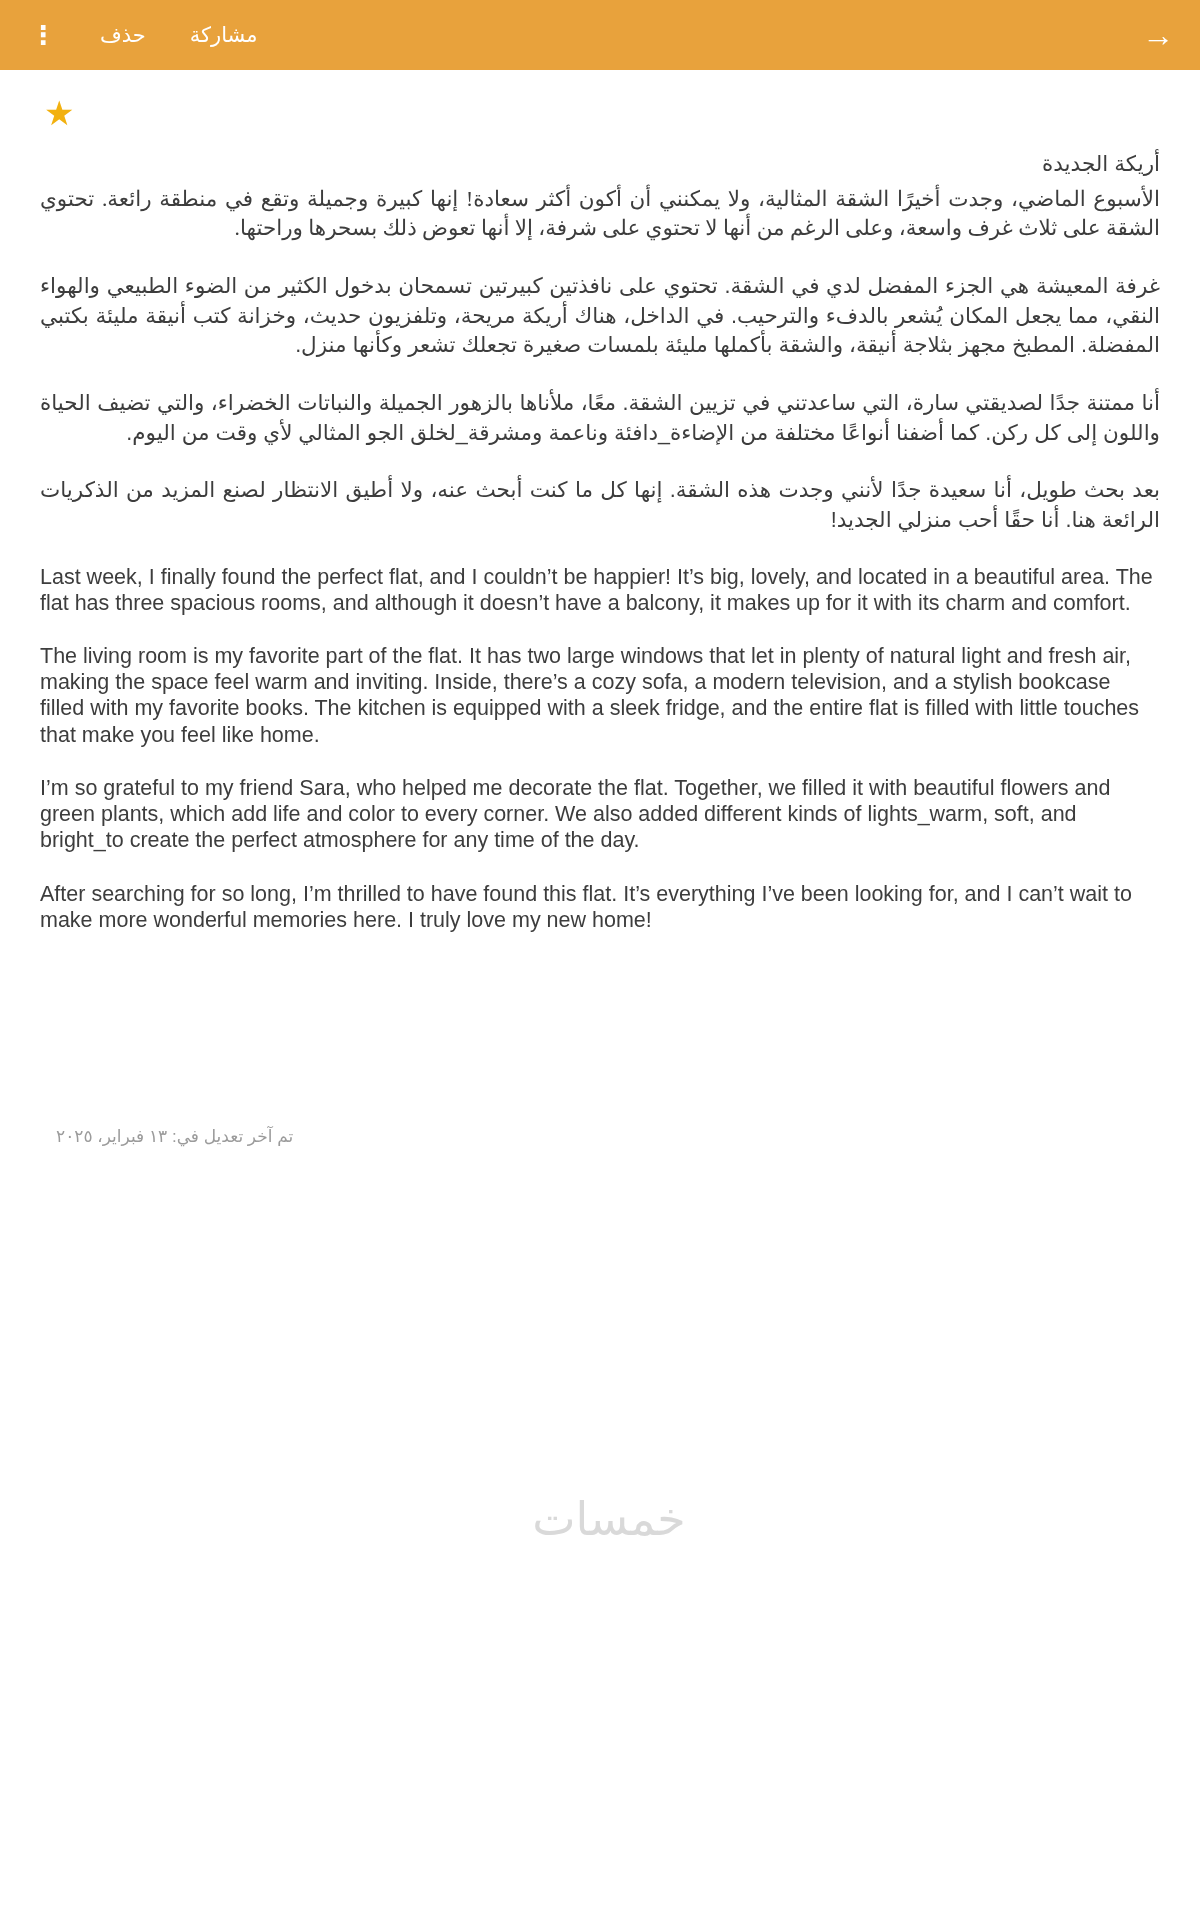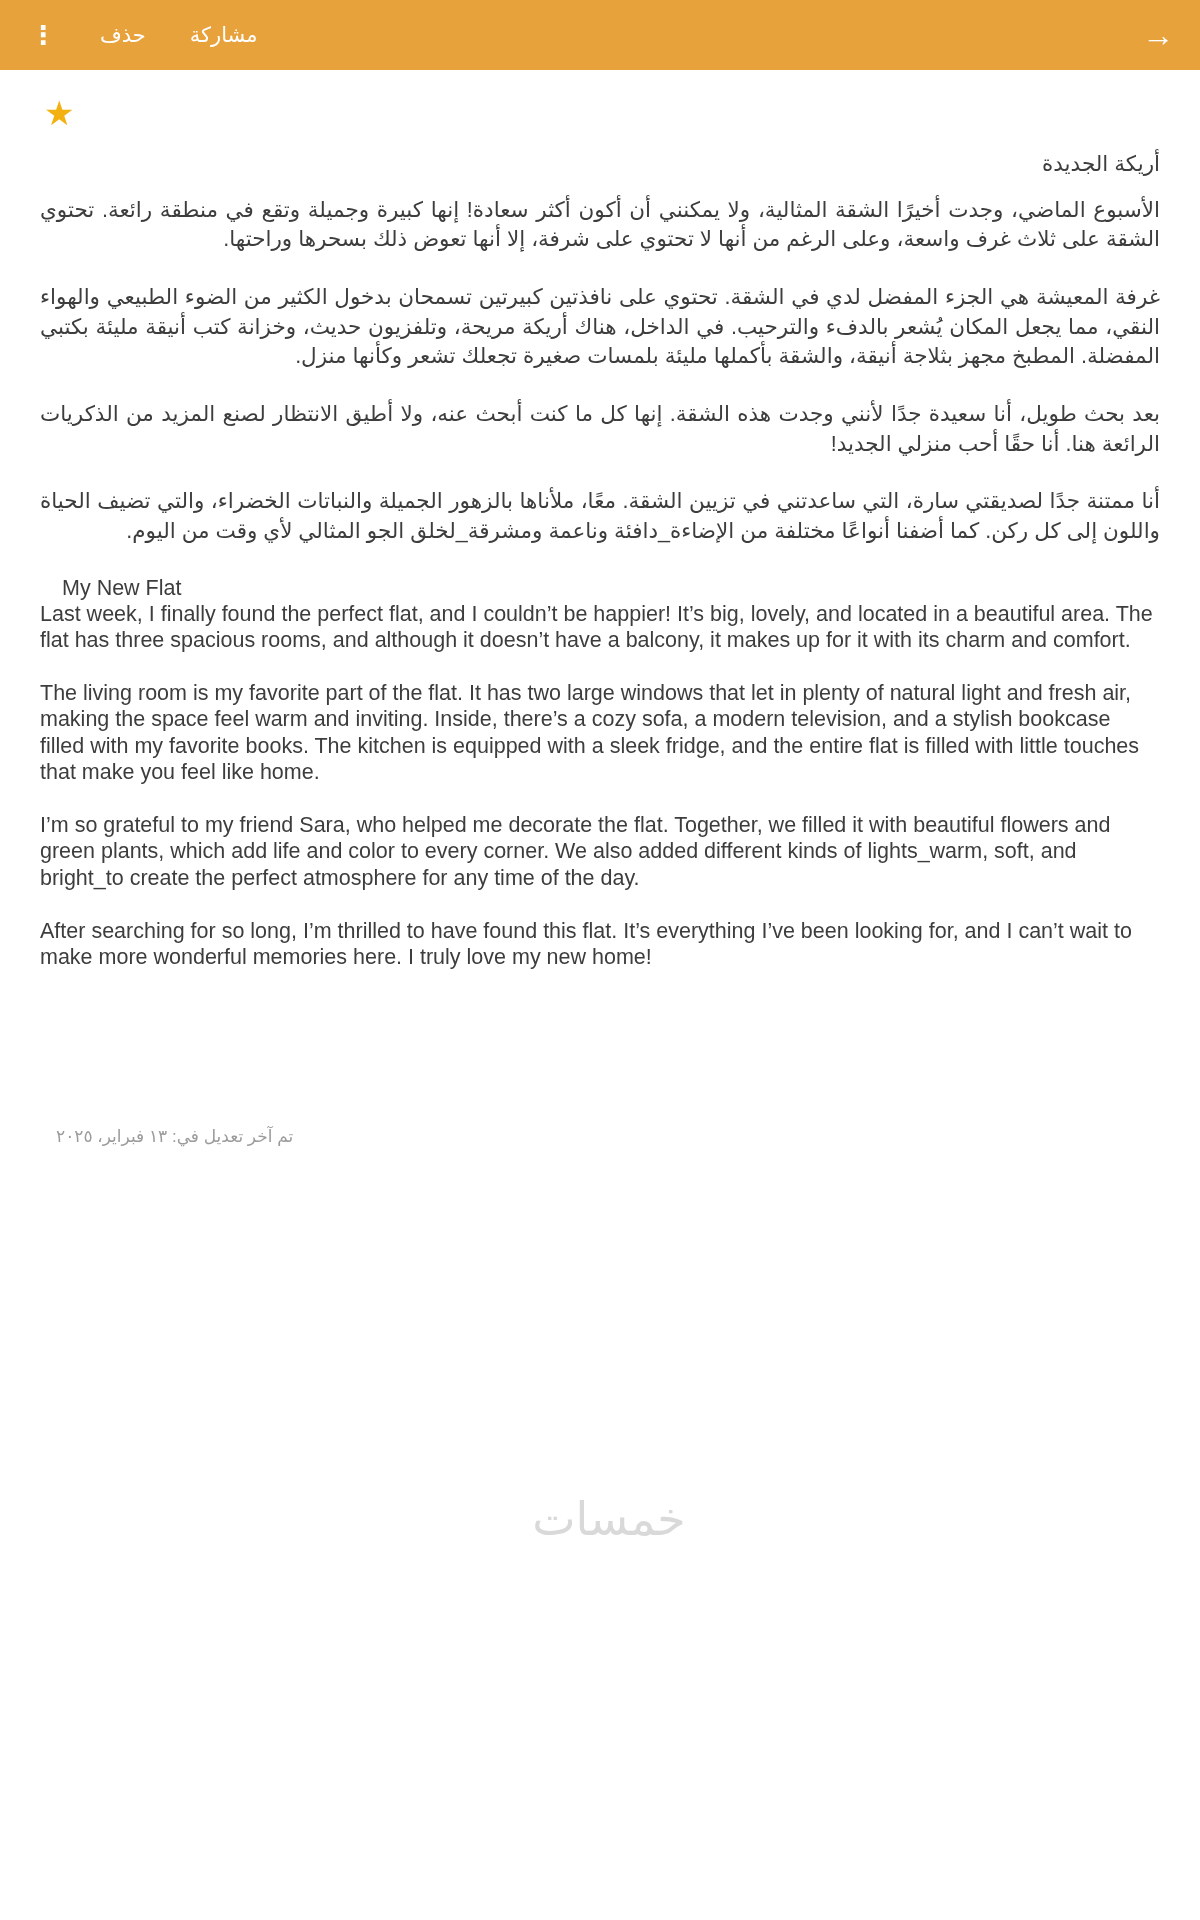--- a/index.html
+++ b/index.html
@@ -47,21 +47,21 @@
   .arabic {
     direction: rtl;
     text-align: justify;
     text-align-last: right;
     font-size: 21.5px;
     line-height: 1.38;
     margin-top: 6px;
   }
   .arabic .note-title { margin: 0; }
   .arabic p { margin: 0 0 28px 0; }
-  .arabic p.first { margin-top: 16px; }
+  .arabic p.first { margin-top: 5px; font-family: Liberation Serif, serif; }
 
   .english {
     direction: ltr;
     text-align: left;
     font-size: 21.5px;
     line-height: 1.22;
     margin-top: 10px;
   }
   .english .note-title { padding-left: 22px; margin: 0; }
   .english p { margin: 0 0 27px 0; }
@@ -105,26 +105,25 @@
   </header>
 
   <main class="content">
 
     <button class="star">★</button>
 
     <section class="arabic" dir="rtl">
       <div class="note-title">أريكة الجديدة</div>
       <p class="first">الأسبوع الماضي، وجدت أخيرًا الشقة المثالية، ولا يمكنني أن أكون أكثر سعادة! إنها كبيرة وجميلة وتقع في منطقة رائعة. تحتوي الشقة على ثلاث غرف واسعة، وعلى الرغم من أنها لا تحتوي على شرفة، إلا أنها تعوض ذلك بسحرها وراحتها.</p>
       <p>غرفة المعيشة هي الجزء المفضل لدي في الشقة. تحتوي على نافذتين كبيرتين تسمحان بدخول الكثير من الضوء الطبيعي والهواء النقي، مما يجعل المكان يُشعر بالدفء والترحيب. في الداخل، هناك أريكة مريحة، وتلفزيون حديث، وخزانة كتب أنيقة مليئة بكتبي المفضلة. المطبخ مجهز بثلاجة أنيقة، والشقة بأكملها مليئة بلمسات صغيرة تجعلك تشعر وكأنها منزل.</p>
+      <p>أنا ممتنة جدًا لصديقتي سارة، التي ساعدتني في تزيين الشقة. معًا، ملأناها بالزهور الجميلة والنباتات الخضراء، والتي تضيف الحياة واللون إلى كل ركن. كما أضفنا أنواعًا مختلفة من الإضاءة_دافئة وناعمة ومشرقة_لخلق الجو المثالي لأي وقت من اليوم.</p>
       <p>بعد بحث طويل، أنا سعيدة جدًا لأنني وجدت هذه الشقة. إنها كل ما كنت أبحث عنه، ولا أطيق الانتظار لصنع المزيد من الذكريات الرائعة هنا. أنا حقًا أحب منزلي الجديد!</p>
-      <p>أنا ممتنة جدًا لصديقتي سارة، التي ساعدتني في تزيين الشقة. معًا، ملأناها بالزهور الجميلة والنباتات الخضراء، والتي تضيف الحياة واللون إلى كل ركن. كما أضفنا أنواعًا مختلفة من الإضاءة_دافئة وناعمة ومشرقة_لخلق الجو المثالي لأي وقت من اليوم.</p>
     </section>
 
     <section class="english" dir="ltr">
-      <div class="note-title">My New Flat</div>
       <p class="first">Last week, I finally found the perfect flat, and I couldn’t be happier! It’s big, lovely, and located in a beautiful area. The flat has three spacious rooms, and although it doesn’t have a balcony, it makes up for it with its charm and comfort.</p>
       <p>The living room is my favorite part of the flat. It has two large windows that let in plenty of natural light and fresh air, making the space feel warm and inviting. Inside, there’s a cozy sofa, a modern television, and a stylish bookcase filled with my favorite books. The kitchen is equipped with a sleek fridge, and the entire flat is filled with little touches that make you feel like home.</p>
       <p>I’m so grateful to my friend Sara, who helped me decorate the flat. Together, we filled it with beautiful flowers and green plants, which add life and color to every corner. We also added different kinds of lights_warm, soft, and bright_to create the perfect atmosphere for any time of the day.</p>
       <p>After searching for so long, I’m thrilled to have found this flat. It’s everything I’ve been looking for, and I can’t wait to make more wonderful memories here. I truly love my new home!</p>
     </section>
 
   </main>
 
   <div class="last-edited">تم آخر تعديل في: ١٣ فبراير، ٢٠٢٥</div>
 

